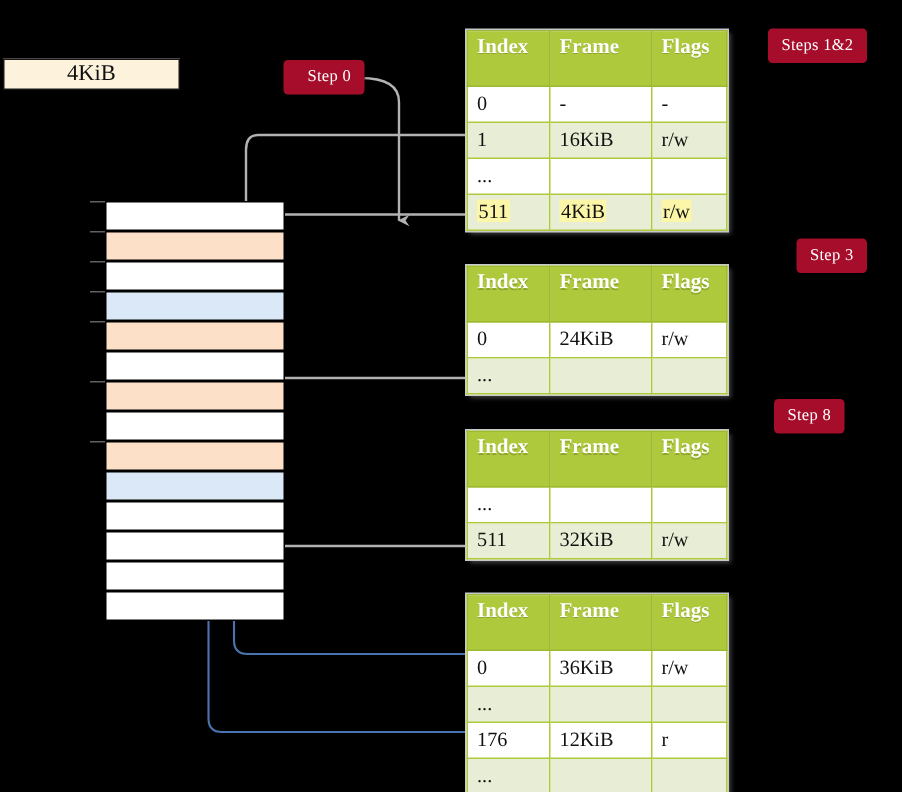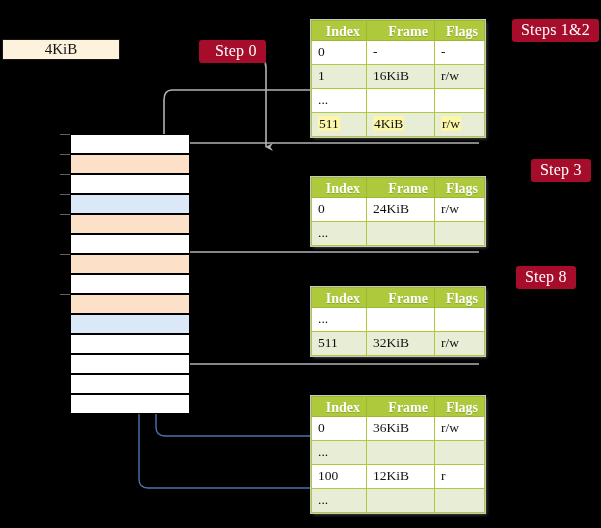--- a/index.html
+++ b/index.html
@@ -15,21 +15,21 @@
     overflow: hidden;
     font-family: "Liberation Serif", serif;
   }
 
   
   .badge {
     position: absolute;
     background: #a50d2b;
     color: #ffffff;
     font-family: "Liberation Serif", serif;
-    font-size: 16px;
+    font-size: 11px;
     line-height: 14px;
     padding: 4px 9px 5px 9px;
     border-radius: 3px;
     white-space: nowrap;
     box-shadow: 0 1px 2px rgba(0,0,0,0.6);
     letter-spacing: 0.2px;
   }
 
   
   .memblock {
@@ -76,22 +76,22 @@
     box-shadow: 0 0 0 1px #c8c8c8, 2px 2px 3px rgba(120,120,120,0.55);
     font-family: "Liberation Serif", serif;
     font-size: 13.5px;
     color: #111111;
     table-layout: fixed;
   }
   .ptable th {
     background: #aec93c;
     color: #ffffff;
     font-weight: bold;
-    text-align: right;
-    padding: 3px 6px 0 6px;
+    text-align: left;
+    padding: 3px 6px 17px 6px;
     border: 1px solid #9cba30;
     font-size: 14px;
     text-shadow: 0 1px 0 rgba(0,0,0,0.18);
   }
   .ptable td {
     padding: 3px 6px 4px 6px;
     border: 1px solid #aec93c;
     height: 15px;
     vertical-align: middle;
     white-space: nowrap;
@@ -142,21 +142,21 @@
 
     <path d="M 479 436 L 165 436 Q 156 436 156 427 L 156 331" fill="none" stroke="#4a74ad" stroke-width="1.4" marker-end="url(#arrBlue)"></path>
 
     <path d="M 479 488 L 148 488 Q 139 488 139 479 L 139 211" fill="none" stroke="#4a74ad" stroke-width="1.4" marker-end="url(#arrBlue)"></path>
   </svg>
 
   <div class="memblock" style="left:2px; top:39px; width:118px; height:21px;">
     <span>4KiB</span>
   </div>
 
-  <div class="badge" style="left:199px; top:40px;padding-left:16px;">
+  <div class="badge" style="left:189px; top:40px;padding-left:16px;">
     <span>Step 0</span>
   </div>
   <div class="badge" style="left:512px; top:19px;">
     <span>Steps 1&amp;2</span>
   </div>
   <div class="badge" style="left:521px; top:159px;margin-left:10px;">
     <span>Step 3</span>
   </div>
   <div class="badge" style="left:516px; top:266px;">
     <span>Step 8</span>
@@ -292,21 +292,21 @@
           <td>0</td>
           <td>36KiB</td>
           <td>r/w</td>
         </tr>
         <tr class="even">
           <td>...</td>
           <td></td>
           <td></td>
         </tr>
         <tr class="odd">
-          <td>100</td>
+          <td>176</td>
           <td>12KiB</td>
           <td>r</td>
         </tr>
         <tr class="even">
           <td>...</td>
           <td></td>
           <td></td>
         </tr>
       </tbody>
     </table>

